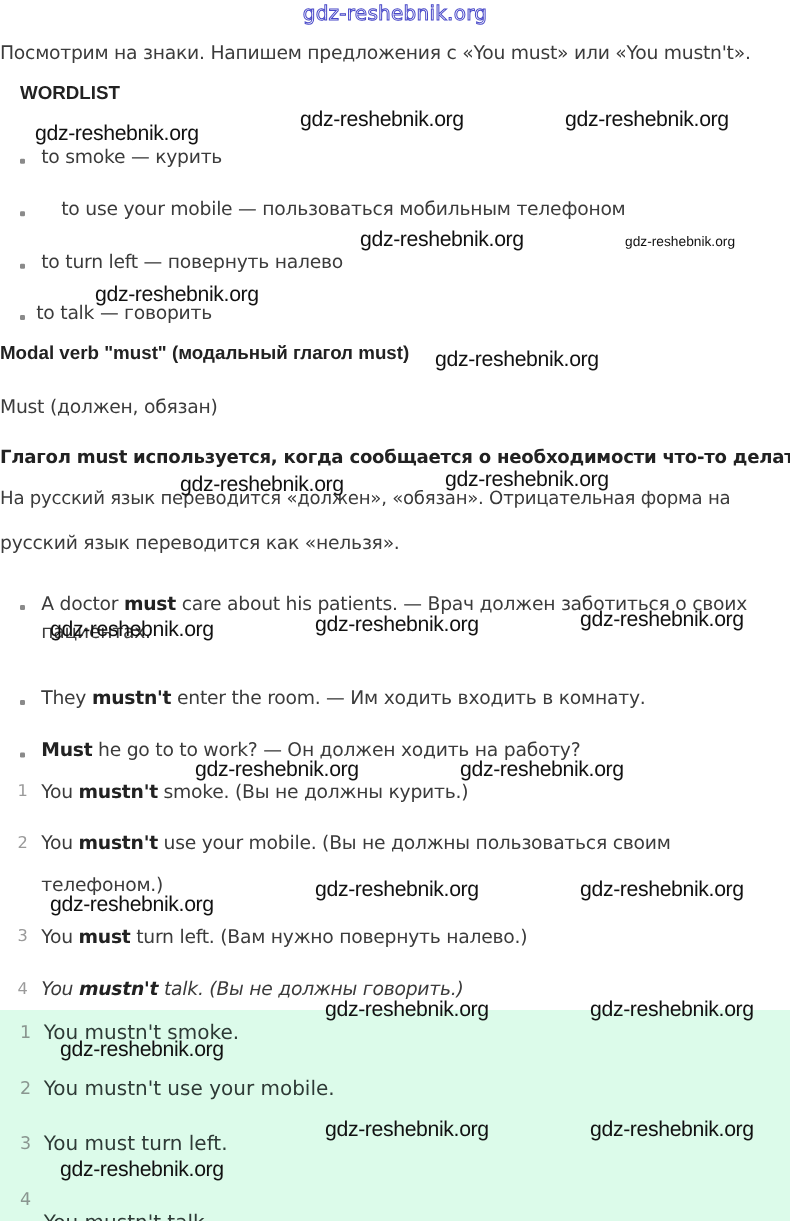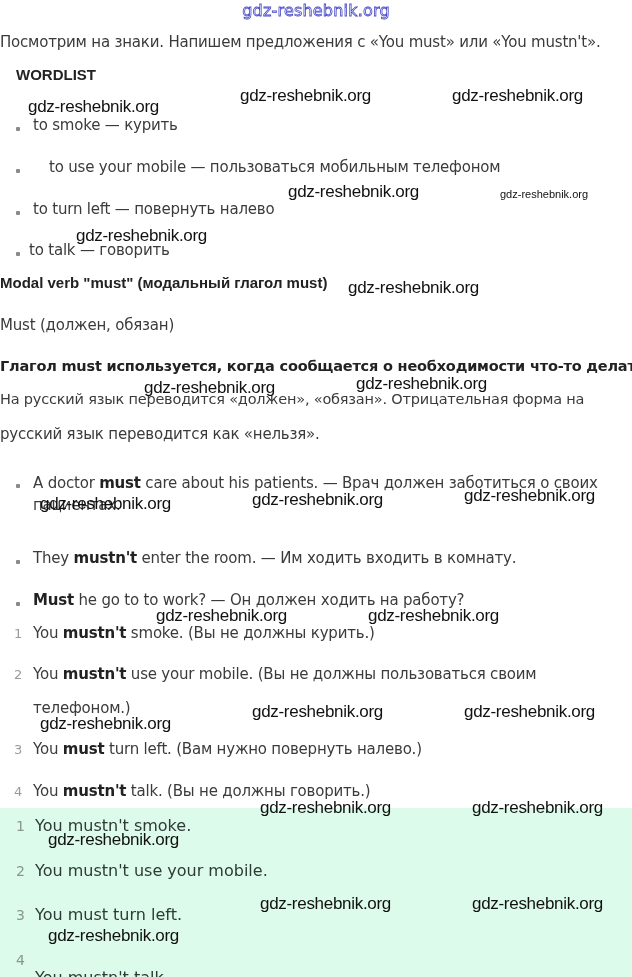--- a/index.html
+++ b/index.html
@@ -71,21 +71,21 @@
   <div class="abs txt" style="left:33px;top:624px;"><span>You </span><span class="bold">mustn't</span><span> smoke. (Вы не должны курить.)</span></div>
 
   <div class="abs num" style="left:14px;top:667px;">2</div>
   <div class="abs txt" style="left:33px;top:665px;"><span>You </span><span class="bold">mustn't</span><span> use your mobile. (Вы не должны пользоваться своим</span></div>
   <div class="abs txt" style="left:33px;top:699px;">телефоном.)</div>
 
   <div class="abs num" style="left:14px;top:742px;">3</div>
   <div class="abs txt" style="left:33px;top:740px;"><span>You </span><span class="bold">must</span><span> turn left. (Вам нужно повернуть налево.)</span></div>
 
   <div class="abs num" style="left:14px;top:784px;">4</div>
-  <div class="abs txt" style="left:33px;top:782px;"><span>You </span><span class="bold">mustn't</span><span> talk. (Вы не должны говорить.)</span></div>
+  <div class="abs txt" style="left:33px;top:782px;font-style:italic;"><span>You </span><span class="bold">mustn't</span><span> talk. (Вы не должны говорить.)</span></div>
 </div>
 
 <div class="answer-box"></div>
 <div>
   <div class="abs ans-num" style="left:16px;top:818px;">1</div>
   <div class="abs ans" style="left:35px;top:816px;">You mustn't smoke.</div>
   <div class="abs ans-num" style="left:16px;top:863px;">2</div>
   <div class="abs ans" style="left:35px;top:861px;">You mustn't use your mobile.</div>
   <div class="abs ans-num" style="left:16px;top:907px;">3</div>
   <div class="abs ans" style="left:35px;top:905px;">You must turn left.</div>

